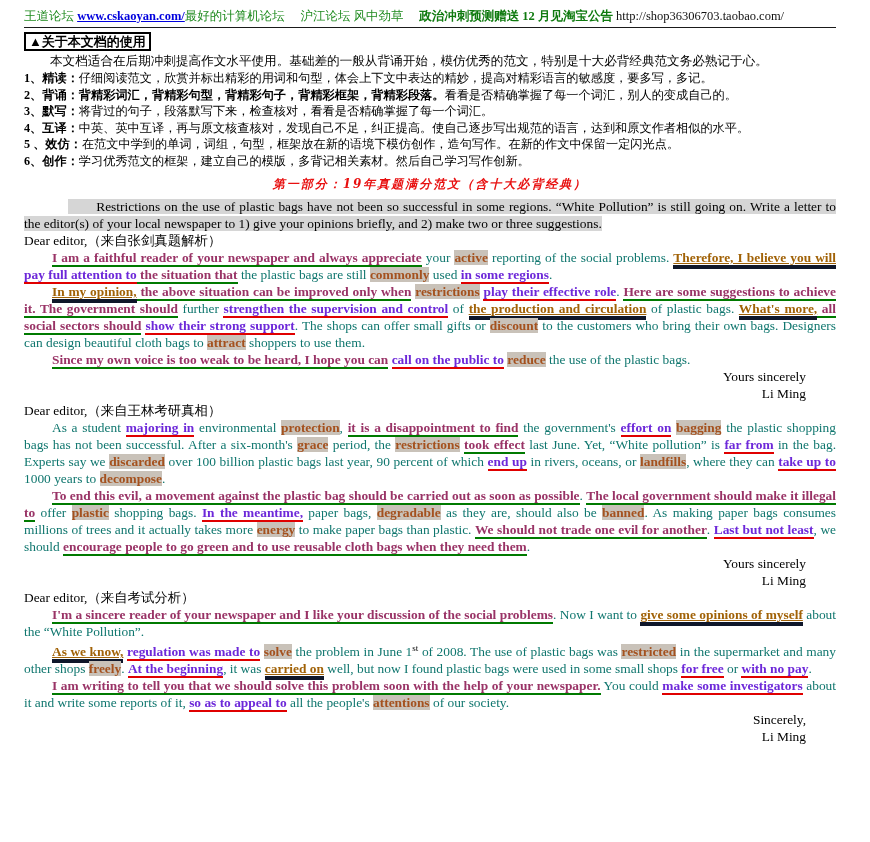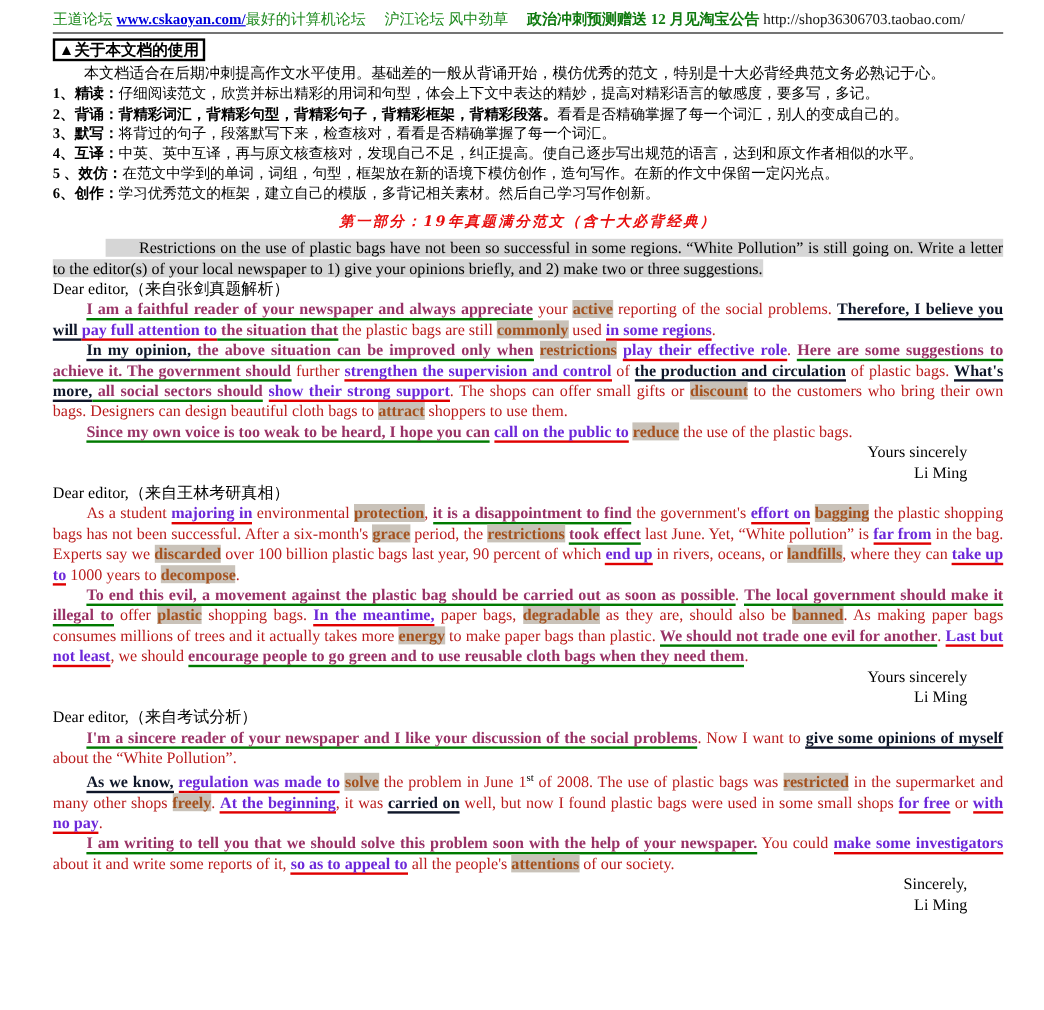--- a/index.html
+++ b/index.html
@@ -1,17 +1,17 @@
 <!DOCTYPE html>
 <html><head>
 <meta charset="utf-8">
 <style>
   html,body{margin:0;padding:0;background:#ffffff;}
   body{width:870px;height:842px;overflow:hidden;font-family:"Liberation Serif",serif;color:#000;}
-  .page{padding:8px 34px 0 44px;}
+  .page{padding:8px 34px 0 24px;}
 
   
   .hdr{font-size:12.5px;line-height:16px;border-bottom:1.5px solid #1a1a1a;padding-bottom:3px;white-space:nowrap;}
   .seg-green{color:#1e8a1e;}
   .seg-green-bold{color:#0f7a0f;font-weight:bold;}
   .seg-link{color:#0000dd;text-decoration:underline;font-weight:bold;}
   .seg-plain{color:#111;}
 
   
   .usage-box{display:inline-block;border:2px solid #000;font-weight:bold;font-size:13px;line-height:15px;padding:0 3px;margin-top:4px;font-family:"Liberation Sans",sans-serif;}
@@ -26,24 +26,24 @@
   
   .year-label{display:inline-block;background:#d6d2cc;color:#e81010;font-weight:bold;font-size:14px;line-height:16px;margin:1px 0 2px 0;font-family:"Liberation Sans",sans-serif;}
 
   
   .para{text-align:justify;text-indent:28px;font-size:13.4px;line-height:17px;margin:0;}
   .para.noind{text-indent:0;}
   .line{font-size:13.4px;line-height:17px;}
   .right{text-align:right;padding-right:30px;font-size:13.4px;line-height:17px;}
 
   
-  .sg-n{color:#b91c1c;margin-top:25px;}
+  .sg-n{color:#0f766e;margin-top:25px;}
   .sg-pr{background:#d6d6d6;color:#000;margin-left:44px;}
   .sg-mg{color:#993366;font-weight:bold;border-bottom:2px solid #007a00;}
-  .sg-mr{color:#0f172a;font-weight:bold;border-bottom:2px solid #0f172a;}
+  .sg-mr{color:#a16207;font-weight:bold;border-bottom:4px solid #0f172a;text-decoration:underline;}
   .sg-br{color:#6d28d9;font-weight:bold;border-bottom:2px solid #e00000;}
   .sg-hl{color:#a4511e;font-weight:bold;background:#c9c2b9;}
   .sg-sup{color:#000;vertical-align:super;font-size:9px;}
 </style>
 </head>
 <body>
 
 <div class="page">
 
   <div class="hdr">

